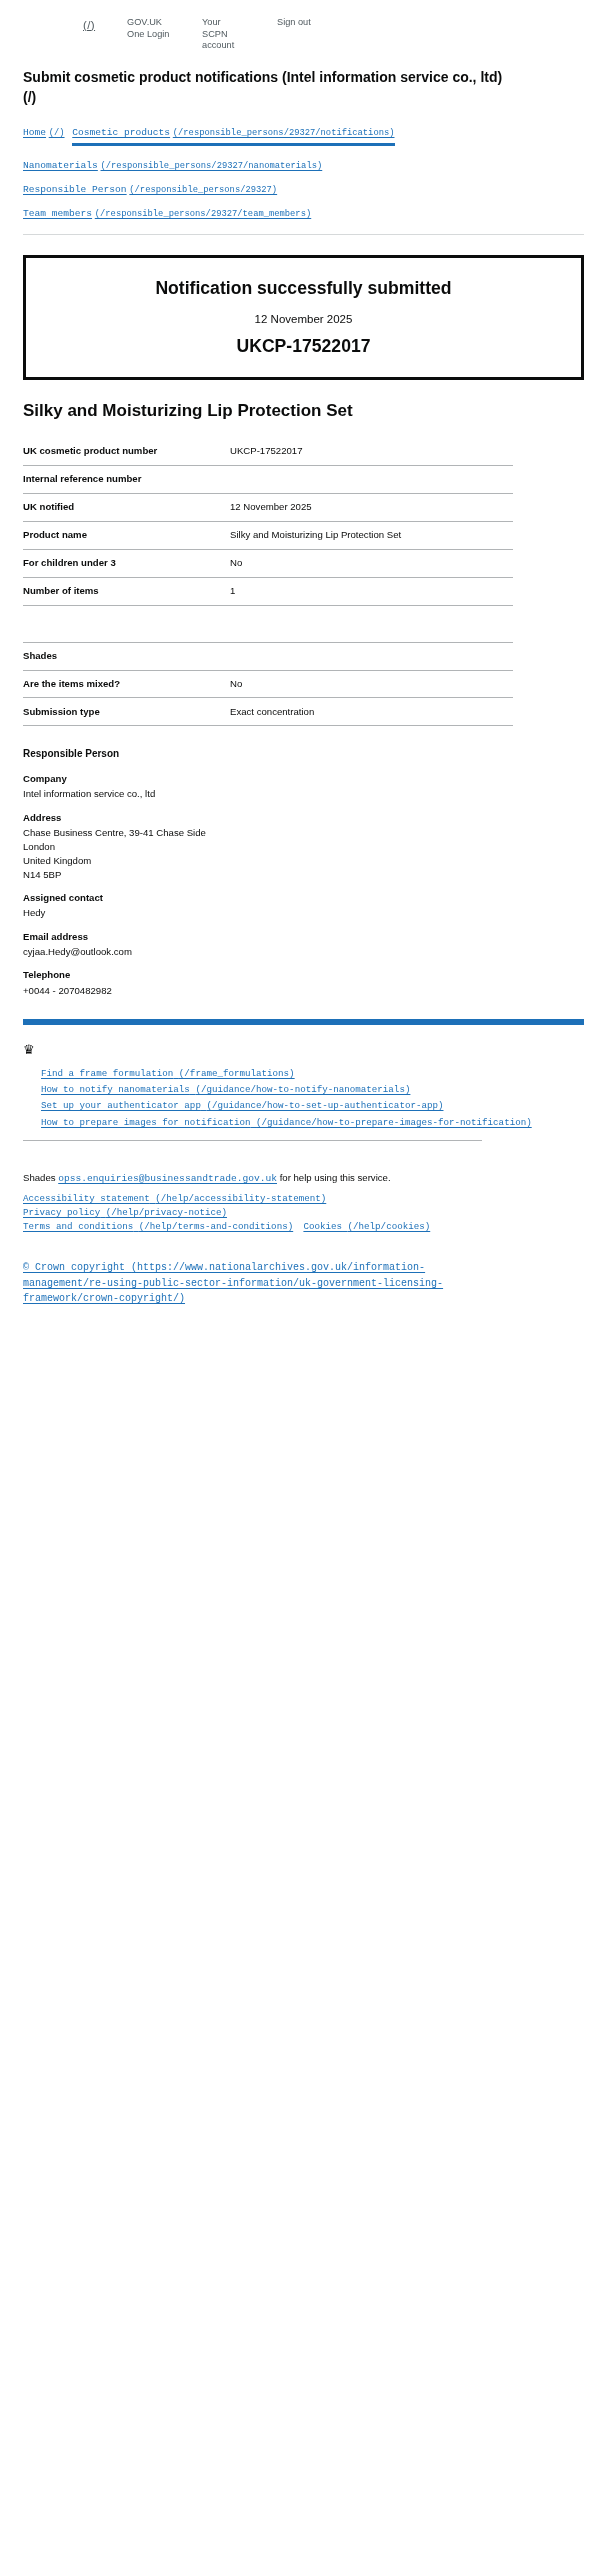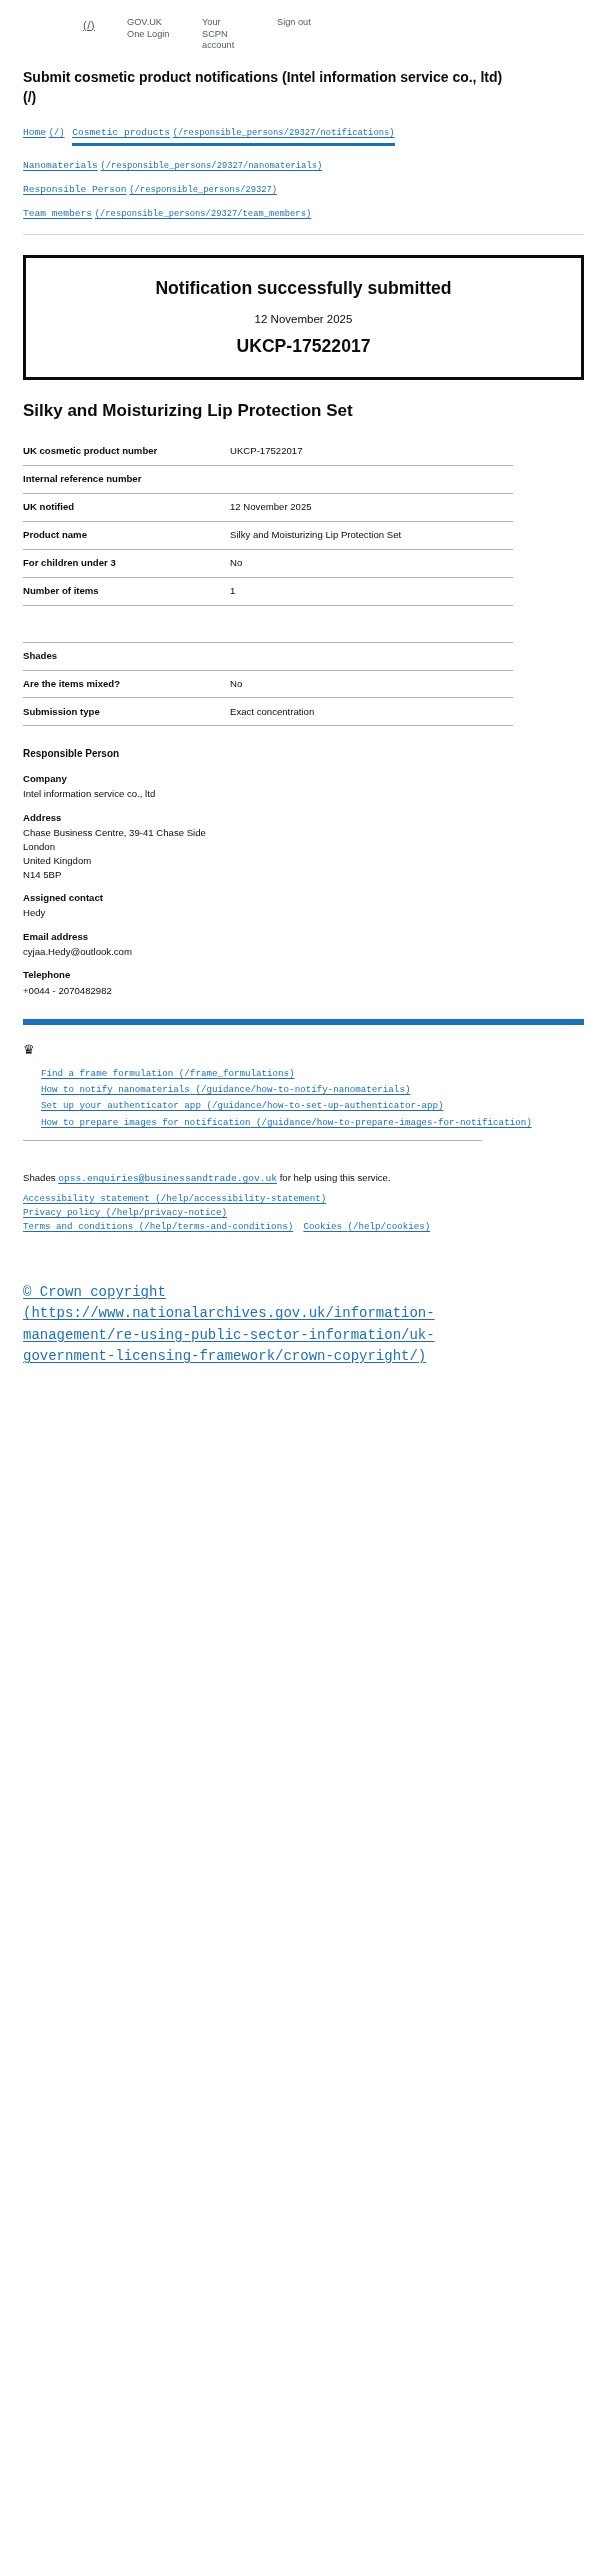--- a/index.html
+++ b/index.html
@@ -202,22 +202,22 @@
     font-size: 9.6px;
   }
   .footer-legal {
     margin-top: 9.2px;
     font-size: 9.2px;
   }
   .footer-legal a { display: block; margin-bottom: 3.1px; }
   .footer-legal .inline-pair a { display: inline; }
   .footer-legal .inline-pair { margin-bottom: 3.1px; }
   .copyright {
-    margin-top: 49px;
-    font-size: 14px;
+    margin-top: 28px;
+    font-size: 10px;
     max-width: 429px;
     line-height: 1.45;
   }
 </style>
 </head>
 <body>
 
 <div class="page">
 
   <div class="topbar">

